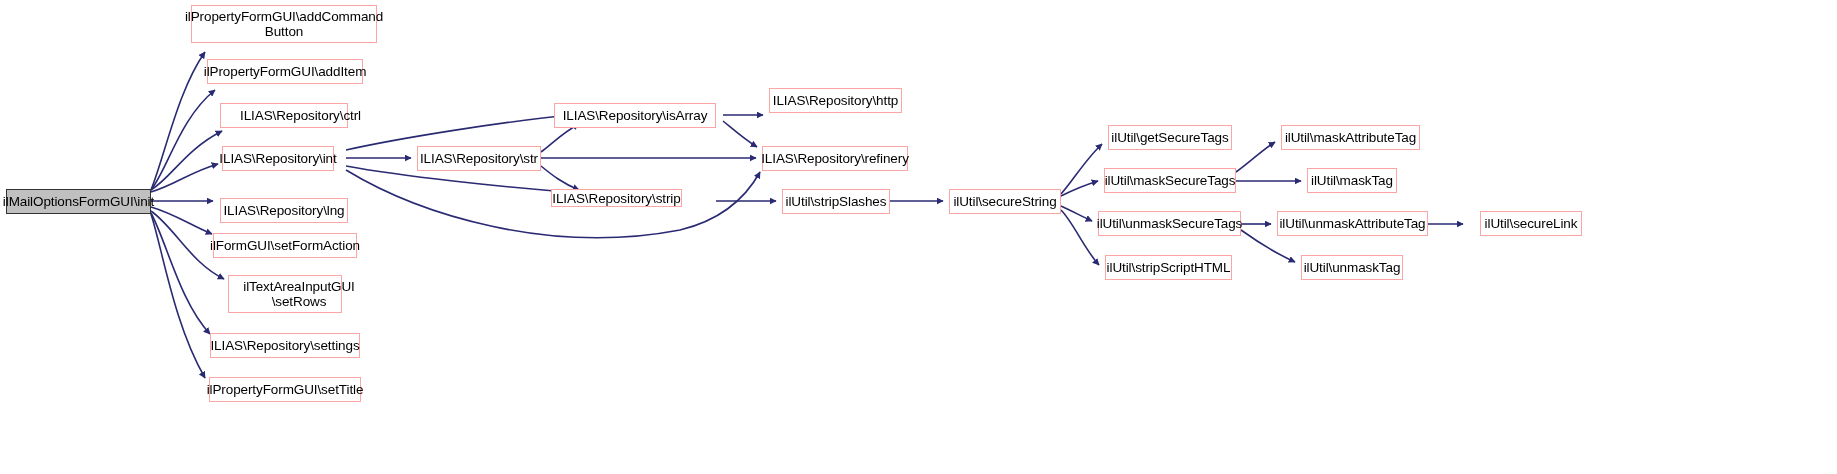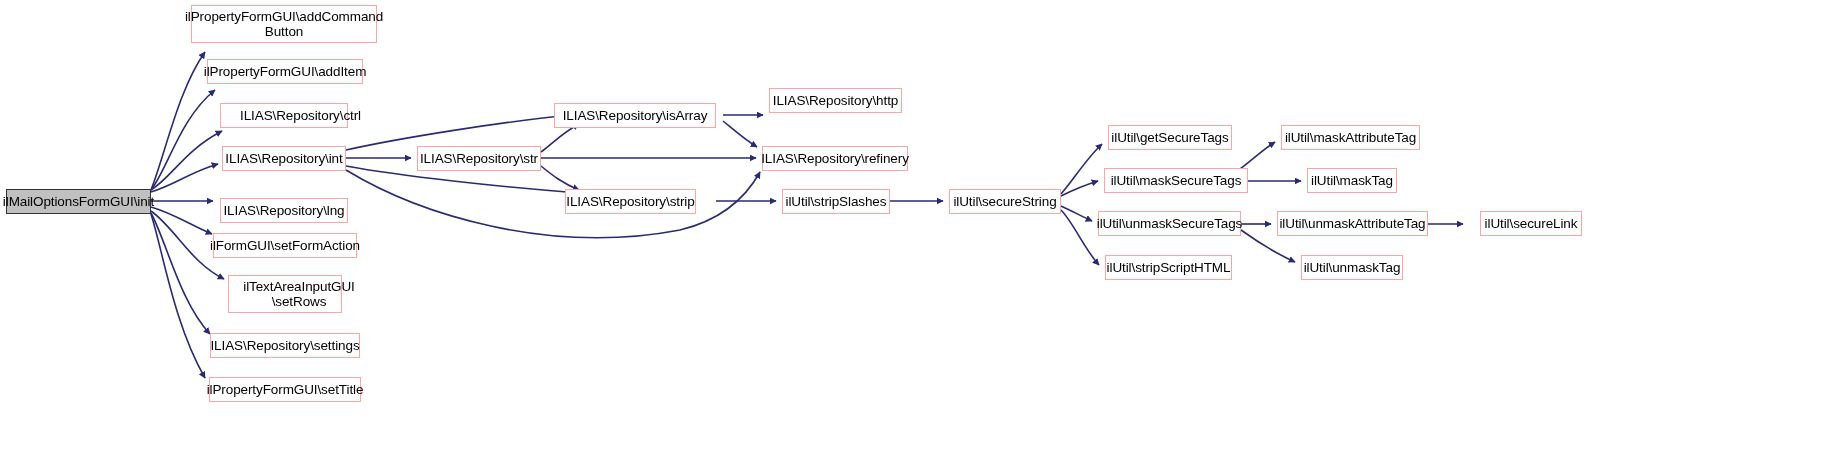--- a/index.html
+++ b/index.html
@@ -85,36 +85,36 @@
       <path d="M 1236,181 L 1301,181" fill="none" stroke="#2a2a73" stroke-width="1.6" marker-end="url(#arrow)"></path>
       <path d="M 1241,224 L 1271,224" fill="none" stroke="#2a2a73" stroke-width="1.6" marker-end="url(#arrow)"></path>
       <path d="M 1241,230 C 1255,240 1275,253 1295,262" fill="none" stroke="#2a2a73" stroke-width="1.6" marker-end="url(#arrow)"></path>
       <path d="M 1428,224 L 1463,224" fill="none" stroke="#2a2a73" stroke-width="1.6" marker-end="url(#arrow)"></path>
     </svg>
 <div class="node current" style="left: 6px; top: 189px; width: 145px; height: 25px;">ilMailOptionsFormGUI\init</div>
     <div class="node" style="left: 191px; top: 5px; width: 186px; height: 38px;">ilPropertyFormGUI\addCommand
 Button</div>
     <div class="node" style="left: 207px; top: 59px; width: 156px; height: 25px;">ilPropertyFormGUI\addItem</div>
     <div class="node" style="left: 220px; top: 103px; width: 128px; height: 25px; padding-left: 33px;">ILIAS\Repository\ctrl</div>
-    <div class="node" style="left: 222px; top: 146px; width: 124px; height: 25px;">ILIAS\Repository\int</div>
+    <div class="node" style="left: 222px; top: 146px; width: 112px; height: 25px;">ILIAS\Repository\int</div>
     <div class="node" style="left: 220px; top: 198px; width: 128px; height: 25px;">ILIAS\Repository\lng</div>
     <div class="node" style="left: 213px; top: 233px; width: 144px; height: 25px;">ilFormGUI\setFormAction</div>
     <div class="node" style="left: 228px; top: 275px; width: 114px; height: 38px; padding-left: 28px;">ilTextAreaInputGUI
 \setRows</div>
     <div class="node" style="left: 210px; top: 333px; width: 150px; height: 25px;">ILIAS\Repository\settings</div>
     <div class="node" style="left: 209px; top: 377px; width: 152px; height: 25px;">ilPropertyFormGUI\setTitle</div>
     <div class="node" style="left: 417px; top: 146px; width: 124px; height: 25px;">ILIAS\Repository\str</div>
     <div class="node" style="left: 554px; top: 103px; width: 162px; height: 25px;">ILIAS\Repository\isArray</div>
-    <div class="node" style="left: 565px; top: 189px; width: 131px; height: 25px;">ILIAS\Repository\strip</div>
+    <div class="node" style="left: 551px; top: 189px; width: 131px; height: 18px;">ILIAS\Repository\strip</div>
     <div class="node" style="left: 769px; top: 88px; width: 133px; height: 25px;">ILIAS\Repository\http</div>
     <div class="node" style="left: 762px; top: 146px; width: 146px; height: 25px;">ILIAS\Repository\refinery</div>
     <div class="node" style="left: 782px; top: 189px; width: 108px; height: 25px;">ilUtil\stripSlashes</div>
     <div class="node" style="left: 949px; top: 189px; width: 112px; height: 25px;">ilUtil\secureString</div>
     <div class="node" style="left: 1108px; top: 125px; width: 124px; height: 25px;">ilUtil\getSecureTags</div>
-    <div class="node" style="left: 1104px; top: 168px; width: 144px; height: 25px;">ilUtil\maskSecureTags</div>
+    <div class="node" style="left: 1104px; top: 168px; width: 132px; height: 25px;">ilUtil\maskSecureTags</div>
     <div class="node" style="left: 1098px; top: 211px; width: 143px; height: 25px;">ilUtil\unmaskSecureTags</div>
     <div class="node" style="left: 1105px; top: 255px; width: 127px; height: 25px;">ilUtil\stripScriptHTML</div>
     <div class="node" style="left: 1281px; top: 125px; width: 139px; height: 25px;">ilUtil\maskAttributeTag</div>
     <div class="node" style="left: 1307px; top: 168px; width: 90px; height: 25px;">ilUtil\maskTag</div>
     <div class="node" style="left: 1277px; top: 211px; width: 151px; height: 25px;">ilUtil\unmaskAttributeTag</div>
     <div class="node" style="left: 1301px; top: 255px; width: 102px; height: 25px;">ilUtil\unmaskTag</div>
     <div class="node" style="left: 1469px; top: 211px; width: 102px; height: 25px; margin-left: 11px;">ilUtil\secureLink</div>
   </div>
 
 </body></html>

